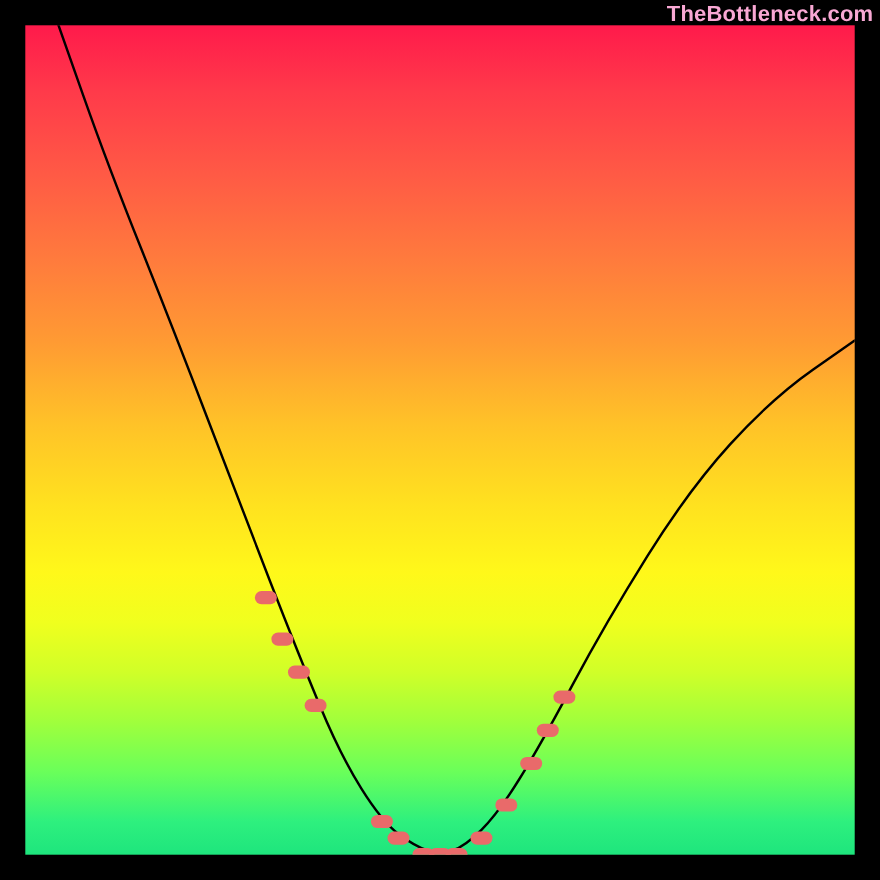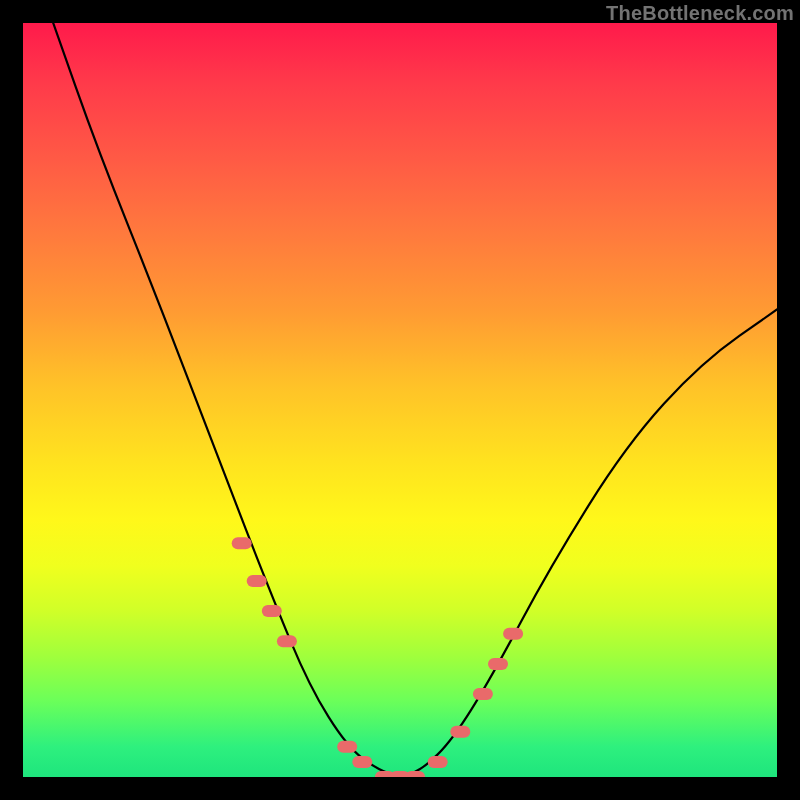--- a/index.html
+++ b/index.html
@@ -37,21 +37,21 @@
       #d0ff28 78%,
       #a0ff3c 84%,
       #6aff5a 90%,
       #2ef07e 96%,
       #1ee57d 100%);
   }
   .watermark {
     position: absolute;
     top: 2px;
     right: 6px;
-    color: #737373;
+    color: #f9a8d4;
     font-size: 20px;
     font-weight: 600;
     letter-spacing: 0.2px;
     user-select: none;
   }
   svg.curve {
     position: absolute;
     left: 0; top: 0;
     width: 754px; height: 754px;
   }

